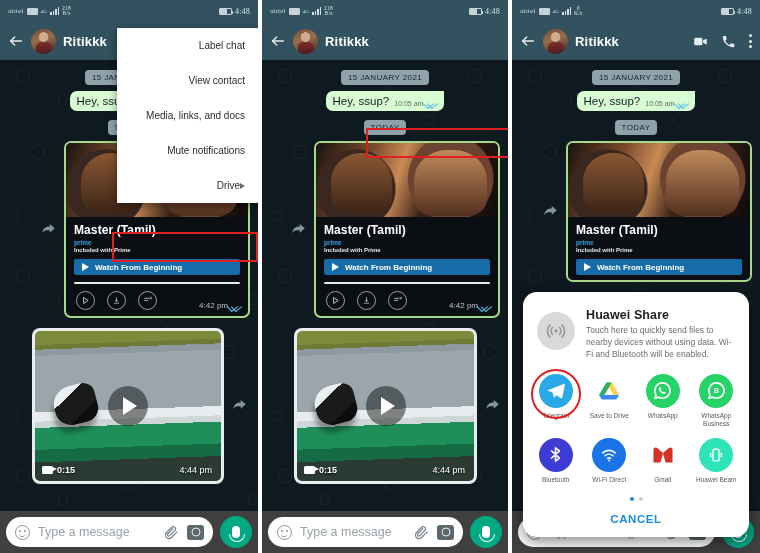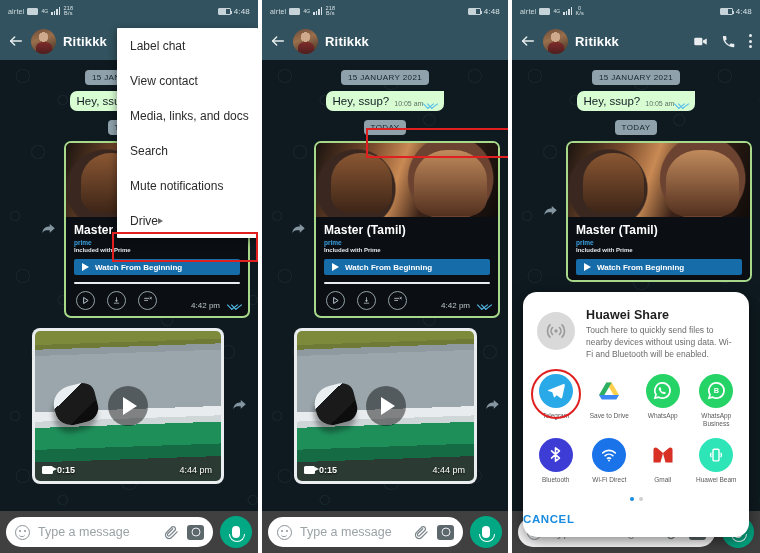--- a/index.html
+++ b/index.html
@@ -18,21 +18,21 @@
   }
   #panel-1 { left: 0px;   width: 258px; }
   #panel-2 { left: 262px; width: 246px; }
   #panel-3 { left: 512px; width: 248px; }
 
   
   .statusbar {
     position: relative; height: 22px; background: #31525e;
     display: flex; align-items: center; justify-content: space-between;
     padding: 0 8px; color: #d8e2e6;
-    font-size: 7px; letter-spacing: .2px;
+    font-size: 7px; letter-spacing: .2px; font-family: Liberation Serif, serif;
   }
   .sb-left { display: flex; align-items: center; gap: 3px; }
   .sb-right { display: flex; align-items: center; gap: 3px; font-size: 8px; }
   .sb-carrier { font-size: 7px; opacity: .95; }
   .sb-simbox {
     display:inline-block; width: 11px; height: 7px;
     border: 1px solid #c6d3d8; background:#c6d3d8; border-radius:1px;
   }
   .sb-sig { display: inline-flex; align-items: flex-end; gap: 1px; height: 8px; }
   .sb-sig i { display:block; width:1.5px; background:#d8e2e6; }
@@ -154,21 +154,21 @@
   .vc-underline{height:1.5px;background:#e9edef;margin:2px 8px 0 8px;border-radius:1px;}
   .vc-actions{
     display:flex; align-items:center; gap:12px; padding:7px 8px 6px 10px; position:relative;
   }
   .circbtn{
     width:19px;height:19px;border-radius:50%;border:1px solid #93a1a8;
     display:flex;align-items:center;justify-content:center;color:#c3ced4;flex:0 0 auto;
   }
   .vc-time{
     position:absolute; right:7px; bottom:6px; color:#b9c4ca; font-size:8px;
-    display:flex; align-items:flex-start; gap:10px;
+    display:flex; align-items:flex-end; gap:2px;
   }
 
   
   .row-in { display:flex; align-items:center; gap:8px; margin-top:10px;padding-left:24px; }
   .vidbubble{
     width: 192px; background:#e9edef; border-radius:8px; padding:3px;
     position:relative; overflow:hidden;
   }
   .vid-thumb{
     height:150px; border-radius:5px; position:relative; overflow:hidden;
@@ -227,22 +227,22 @@
   .mic{ width:8px;height:12px;border-radius:5px;background:#fff;position:relative; }
   .mic:after{content:"";position:absolute;left:-3px;top:8px;width:14px;height:7px;border:1.6px solid #fff;border-top:none;border-radius:0 0 9px 9px;}
 
   
   .menu{
     position:absolute; background:#ffffff; z-index:40;
     box-shadow:0 3px 9px rgba(0,0,0,.45); border-radius:1px;
   }
   #menu-1{ left:117px; top:28px; width:141px; }
   .menu-item{
-    height:35px; display:flex; align-items:center; justify-content:flex-start;
-    padding:0 13px; color:#2b2b2b; font-size:12px; white-space:nowrap;
+    height:35px; display:flex; align-items:center; justify-content:flex-end;
+    padding:0 13px; color:#2b2b2b; font-size:10px; white-space:nowrap;
   }
   .submenu-arrow{ width:0;height:0;border-left:5px solid #6b6b6b;border-top:3.5px solid transparent;border-bottom:3.5px solid transparent; }
 
   
   .sharesheet{
     position:absolute; left:11px; bottom:16px; width:226px; background:#ffffff;
     border-radius:14px; z-index:45; box-shadow:0 4px 16px rgba(0,0,0,.5);
     padding:13px 0 10px 0;
   }
   .hs-head{ display:flex; align-items:flex-start; gap:11px; padding:3px 14px 0 14px; }
@@ -261,21 +261,21 @@
   .hs-app{ display:flex; flex-direction:column; align-items:center; gap:4px; position:relative; }
   .hs-ic{ width:34px;height:34px;border-radius:50%; display:flex;align-items:center;justify-content:center; }
   .hs-label{ font-size:6.5px; color:#5a5a5a; text-align:center; line-height:1.25; max-width:48px; }
   .redcircle{
     position:absolute; left:50%; top:-5px; transform:translateX(-50%);
     width:50px;height:50px;border:2.5px solid #e02020;border-radius:50%; pointer-events:none;
   }
   .hs-dots{ display:flex; justify-content:center; gap:5px; padding:9px 0 6px 0; }
   .hs-dots span{ width:4px;height:4px;border-radius:50%;background:#cfcfcf;display:block; }
   .hs-dots span.on{ background:#1a8ce0; }
-  .hs-cancel{ color:#1a8ce0; font-size:11.5px; font-weight:bold; letter-spacing:.6px; padding:6px 0 2px 0; }
+  .hs-cancel{ text-align:center; color:#1a8ce0; font-size:11.5px; font-weight:bold; letter-spacing:.6px; padding:6px 0 2px 0; }
 
   
   .redbox{ position:absolute; border:2.5px solid #e02020; z-index:60; pointer-events:none; }
 </style>
 </head>
 <body>
 
 <div class="stage">
 
   <div class="panel" id="panel-1">
@@ -410,23 +410,20 @@
 
     <div class="menu" id="menu-1">
       <div class="menu-item">
           <span>Label chat</span>
         </div>
       <div class="menu-item">
           <span>View contact</span>
         </div>
       <div class="menu-item">
           <span>Media, links, and docs</span>
-        </div>
-      <div class="menu-item">
-          <span>Search</span>
         </div>
       <div class="menu-item">
           <span>Mute notifications</span>
         </div>
       <div class="menu-item">
         <span>Drive</span>
         <span class="submenu-arrow"></span>
       </div>
     </div>
     <div class="redbox" style="left:112px; top:232px; width:146px; height:30px;"></div>

